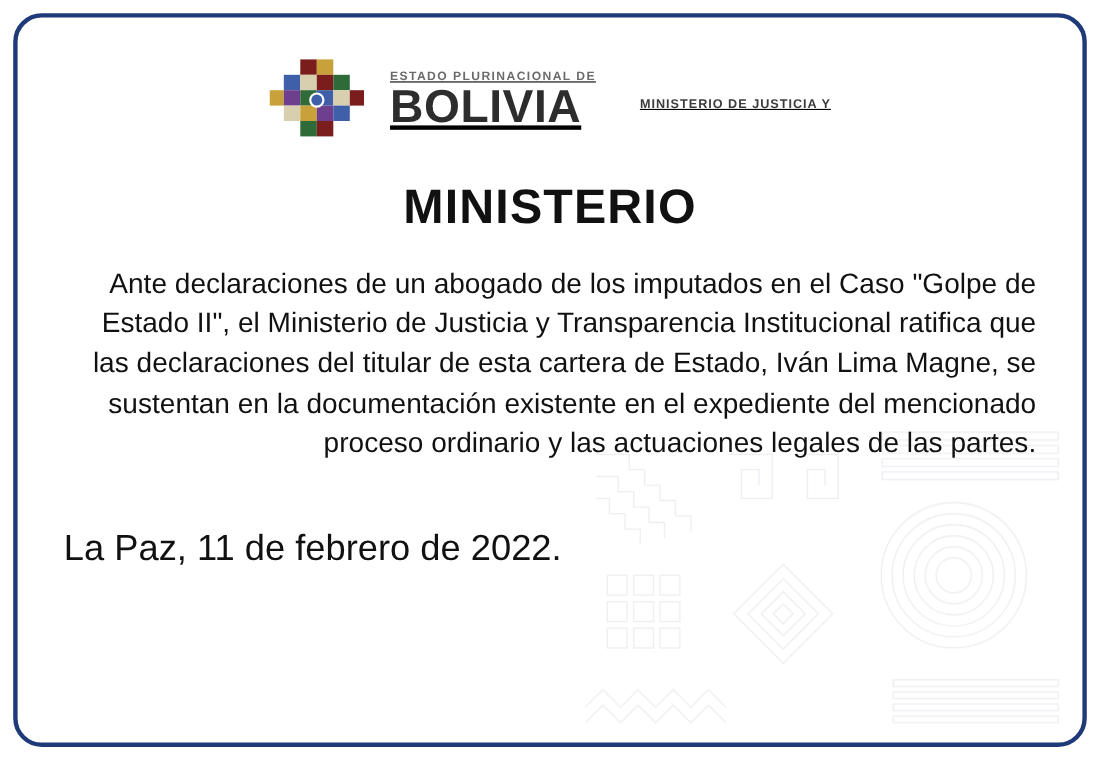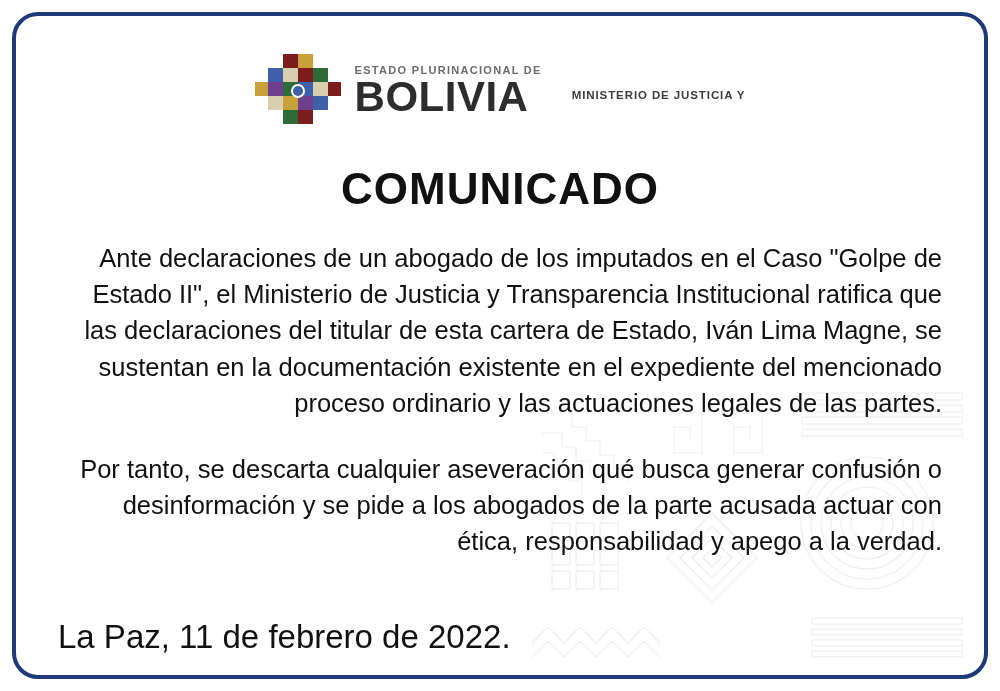--- a/index.html
+++ b/index.html
@@ -53,23 +53,24 @@
     left: 0; top: 0; right: 0; bottom: 0;
     padding: 38px 58px 26px 58px;
     box-sizing: border-box;
   }
 
   
   .header {
     display: flex;
     align-items: center;
     justify-content: center;
-    gap: 14px;
+    gap: 24px;
     margin-top: 14px;
     margin-bottom: 6px;
+    text-decoration: underline;
   }
 
   .chakana {
     width: 86px;
     height: 78px;
     flex: 0 0 auto;
   }
 
   .brand-text {
     display: flex;
@@ -245,23 +246,22 @@
       <span class="brand-text">
         <span class="brand-sup">ESTADO PLURINACIONAL DE</span>
         <span class="brand-main">BOLIVIA</span>
       </span>
 
       <span class="ministry">
         <span>MINISTERIO DE JUSTICIA Y</span>
       </span>
     </div>
 
-    <div class="title">COMUNICADO</div>
+    <div class="title">MINISTERIO</div>
 
     <div class="body-text">
       <p class="para">Ante declaraciones de un abogado de los imputados en el Caso "Golpe de Estado II", el Ministerio de Justicia y Transparencia Institucional ratifica que las declaraciones del titular de esta cartera de Estado, Iván Lima Magne, se sustentan en la documentación existente en el expediente del mencionado proceso ordinario y las actuaciones legales de las partes.</p>
-      <p class="para">Por tanto, se descarta cualquier aseveración qué busca generar confusión o desinformación y se pide a los abogados de la parte acusada actuar con ética, responsabilidad y apego a la verdad.</p>
     </div>
 
     <div class="signature">La Paz, 11 de febrero de 2022.</div>
 
   </div>
 </div>
 
 </body></html>

